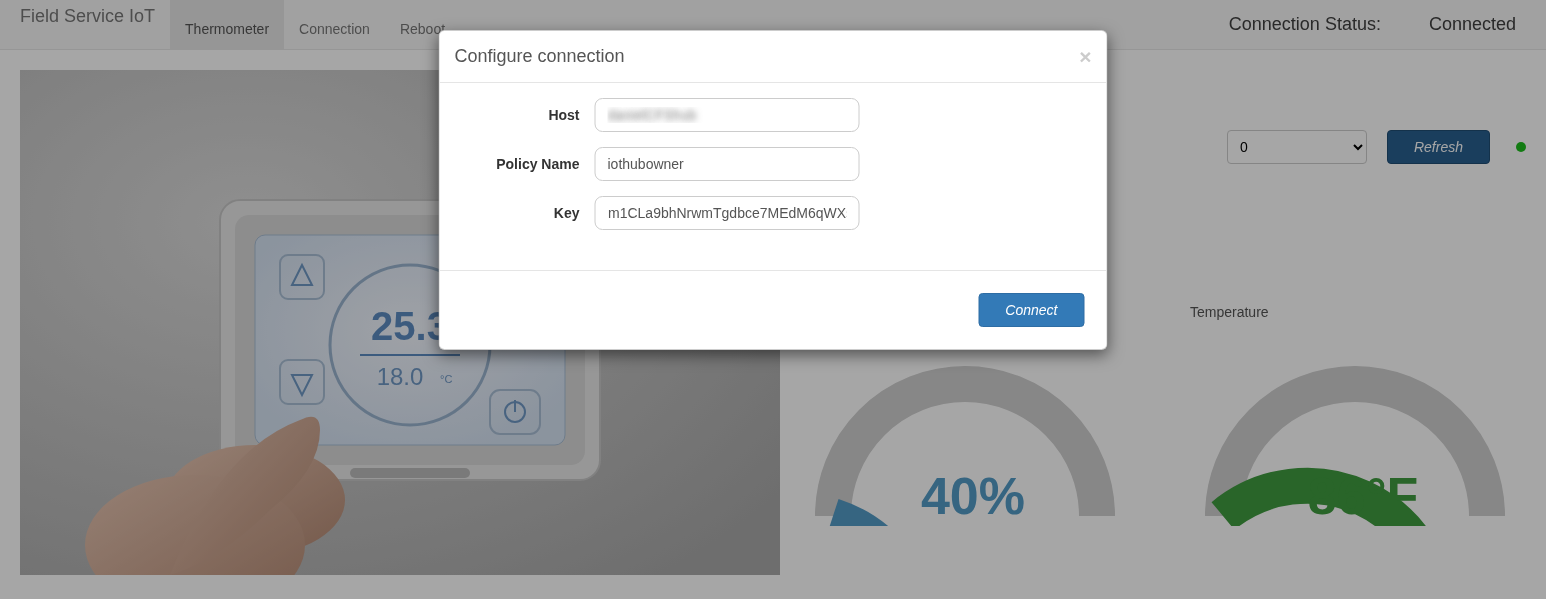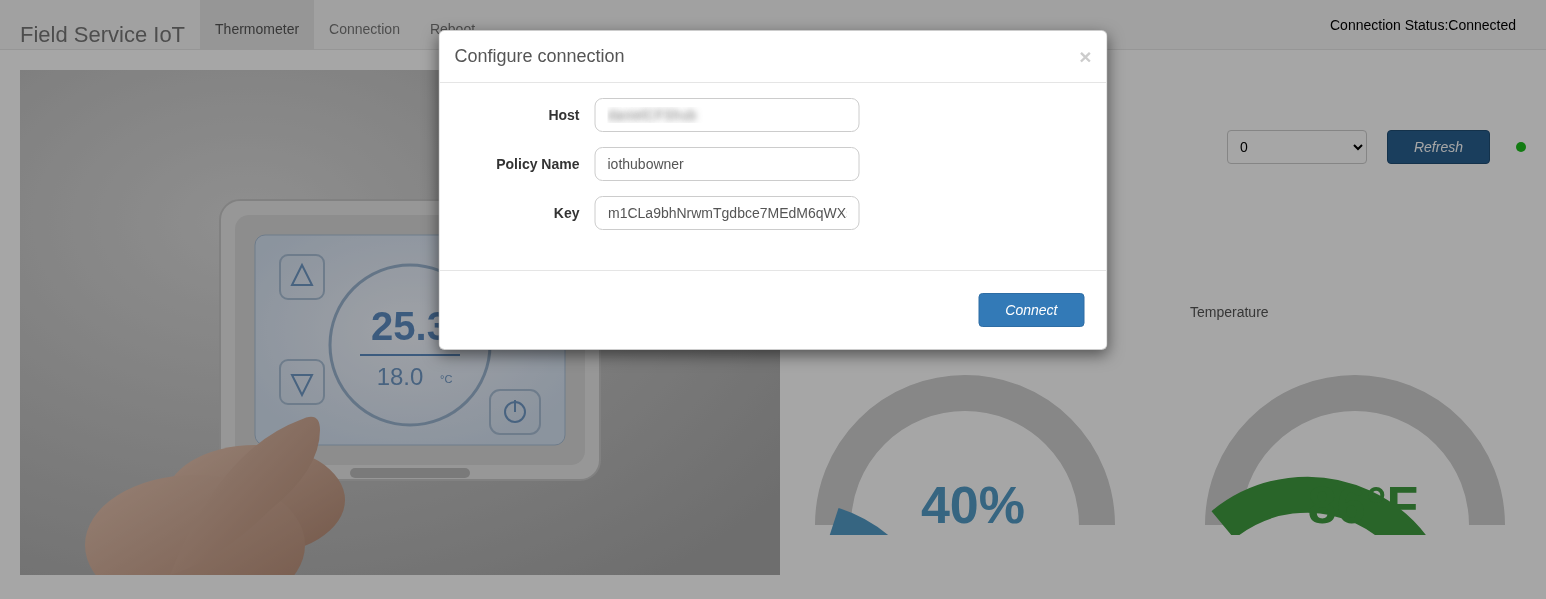--- a/index.html
+++ b/index.html
@@ -18,41 +18,42 @@
   
   .navbar {
     background: #f8f8f8;
     border-bottom: 1px solid #e7e7e7;
     height: 50px;
     display: flex;
     align-items: stretch;
     padding: 0 15px 0 15px;
   }
   .brand {
-    font-size: 22px;
+    font-size: 18px;
     color: #777;
-    padding: 22px 15px 14px 5px;
+    padding: 6px 15px 14px 5px;
   }
   .nav-links { display: flex; }
   .nav-item {
     padding: 21px 15px;
     color: #777;
     cursor: pointer;
   }
   .nav-item.active {
     background: #e7e7e7;
     color: #555;
   }
   .nav-right {
     margin-left: auto;
     display: flex;
     align-items: center;
     padding-right: 15px;
-    color: #000000;
-    font-size: 14px;
+    color: #404040;
+    font-size: 18px;
+    gap: 48px;
   }
 
   
   .content {
     display: flex;
     padding: 20px;
     gap: 20px;
   }
   .image-col {
     width: 760px;
@@ -114,21 +115,21 @@
     display: flex;
     gap: 60px;
     margin-top: 140px;
   }
   .gauge {
     text-align: left;
   }
   .gauge-title {
     color: #555;
     font-size: 14px;
-    margin-bottom: 25px;
+    margin-bottom: 16px;
   }
   .gauge-wrap {
     position: relative;
     width: 330px;
     height: 190px;
   }
   .gauge-wrap svg { display: block; }
   .gauge-value {
     position: absolute;
     bottom: 0;

